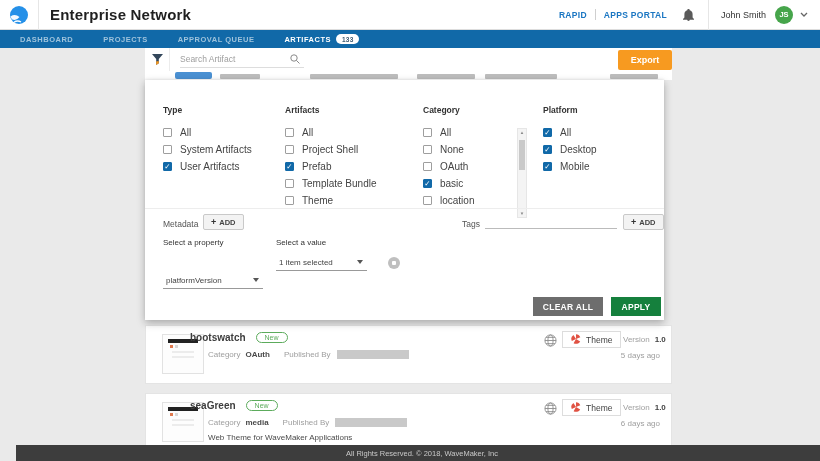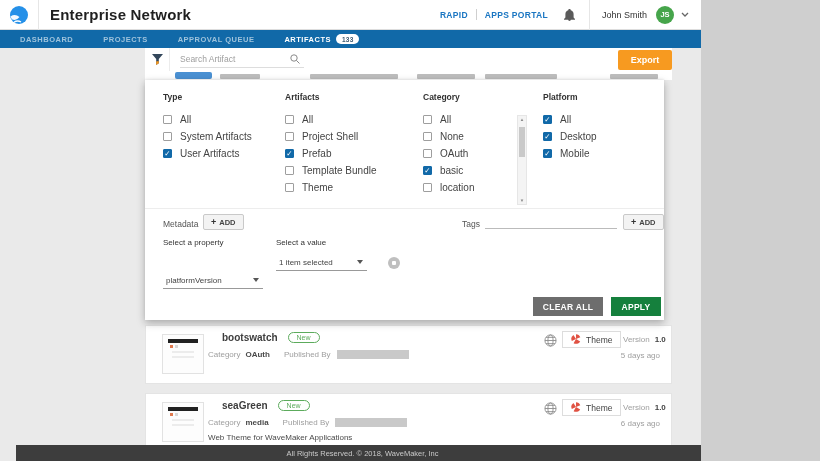--- a/index.html
+++ b/index.html
@@ -1,18 +1,18 @@
 <!DOCTYPE html>
 <html><head>
 <meta charset="utf-8">
 <style>
   * { margin:0; padding:0; box-sizing:border-box; }
   html,body { background:#cfcfcf; }
   .app {
-    position:relative; width:701px; height:461px; overflow:hidden;
+    position:relative; width:820px; height:461px; overflow:hidden;
     background:#eaeaea; font-family:"Liberation Sans", sans-serif;
     -webkit-font-smoothing:antialiased;
   }
   
   .topbar { position:absolute; top:0; left:0; right:0; height:30px; background:#fff;
             border-bottom:1px solid #ddd; display:flex; align-items:center; z-index:4; }
   .logo { margin-left:9px; display:flex; }
   .logo-divider { width:1px; height:30px; background:#e6e6e6; margin-left:9px; }
   .app-title { margin-left:11px; font-size:15px; font-weight:bold; color:#1f1f1f; letter-spacing:.2px; }
   .top-right { margin-left:auto; display:flex; align-items:center; padding-right:8px; }
@@ -45,21 +45,21 @@
   .export-btn { margin-left:auto; width:54px; height:20px; background:#f79a20; color:#fff;
                 border:0; border-radius:2px; font-size:9px; font-weight:bold;
                 font-family:"Liberation Sans", sans-serif; cursor:pointer; }
   
   .sliver { position:absolute; left:145px; top:71px; width:527px; height:9px; background:#fff; z-index:1; }
   .frag { position:absolute; top:3px; height:5px; background:#bdbdbd; border-radius:1px; }
   .frag.blue { background:#4a90d2; height:7px; top:1px; border-radius:2px; }
   
   .panel { position:absolute; left:145px; top:80px; width:519px; height:240px; background:#fff;
            box-shadow:0 3px 8px rgba(0,0,0,.28), 0 -1px 2px rgba(0,0,0,.06); z-index:3; }
-  .fgroup { position:absolute; top:12px; }
+  .fgroup { position:absolute; top:25px; }
   .fgroup.g0 { left:18px; }
   .fgroup.g1 { left:140px; }
   .fgroup.g2 { left:278px; width:110px; }
   .fgroup.g3 { left:398px; }
   .fgroup-title { font-size:8.5px; font-weight:bold; color:#333; margin-bottom:9px; }
   .opt { display:flex; align-items:center; height:17px; cursor:pointer; }
   .cb { width:9px; height:9px; border:1px solid #9e9e9e; border-radius:1px; background:#fff;
         font-size:7.5px; line-height:8px; color:#fff; text-align:center; margin-right:8px; flex:0 0 auto; }
   .cb.on { background:#1169a8; border-color:#1169a8; }
   .optlab { font-size:10px; color:#444; white-space:nowrap; }
@@ -98,21 +98,21 @@
   .apply-btn { left:466px; width:50px; background:#15803d; }
   
   .artifact-list { position:absolute; left:145px; top:325px; width:527px; z-index:0; }
   .card { position:relative; background:#fff; border:1px solid #e4e4e4; height:59px; margin-bottom:9px; }
   .thumb { position:absolute; left:16px; top:8px; width:42px; height:40px; background:#fdfdfd;
            border:1px solid #e2e2e2; overflow:hidden; }
   .tbar { height:4px; background:#212121; margin:4px 5px 0; }
   .trow { display:flex; gap:2px; margin:2px 0 0 7px; }
   .tpx { width:3px; height:3px; } .tpx.o { background:#e07a4f; } .tpx.g { background:#d8d8d8; }
   .tline { height:2px; background:#ececec; margin:3px 9px 0; }
-  .title-row { position:absolute; left:76px; top:6px; display:flex; align-items:center; gap:10px; }
+  .title-row { position:absolute; left:44px; top:6px; display:flex; align-items:center; gap:10px; }
   .card-title { font-size:10px; font-weight:bold; color:#3d3d3d; cursor:pointer; }
   .new-badge { border:1px solid #5cab5c; color:#5cab5c; background:#fff; font-size:7px;
                padding:1px 8px; border-radius:8px; }
   .meta-row { position:absolute; left:62px; top:24px; display:flex; align-items:center; font-size:8px; }
   .lab { color:#9e9e9e; }
   .val { color:#4a4a4a; font-weight:bold; margin-left:5px; }
   .pub-lab { margin-left:14px; }
   .redact { width:72px; height:9px; background:#c9c9c9; margin-left:6px; }
   .desc { position:absolute; left:62px; top:39px; font-size:8px; color:#4a4a4a; }
   .globe { position:absolute; left:398px; top:8px; display:flex; }

